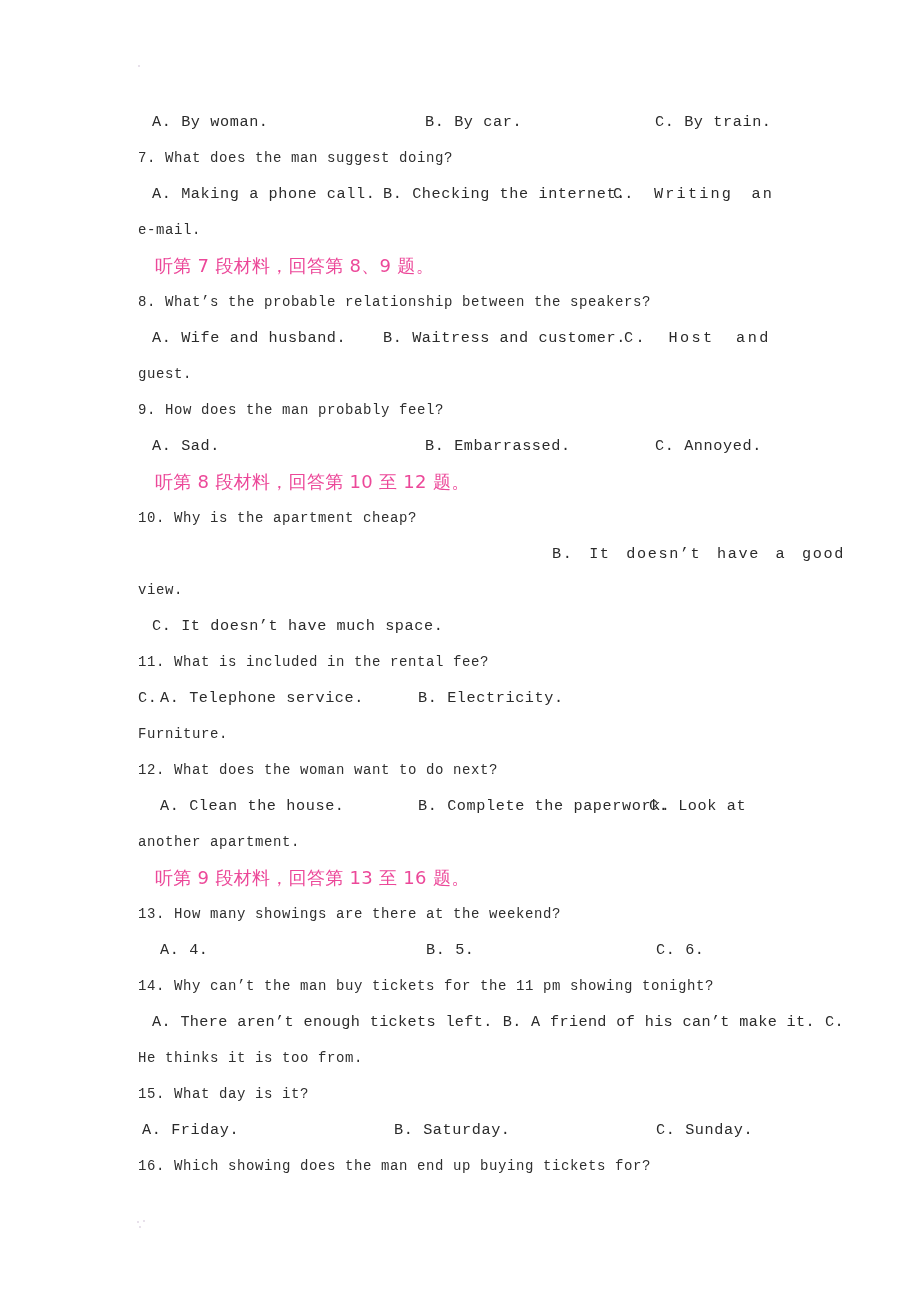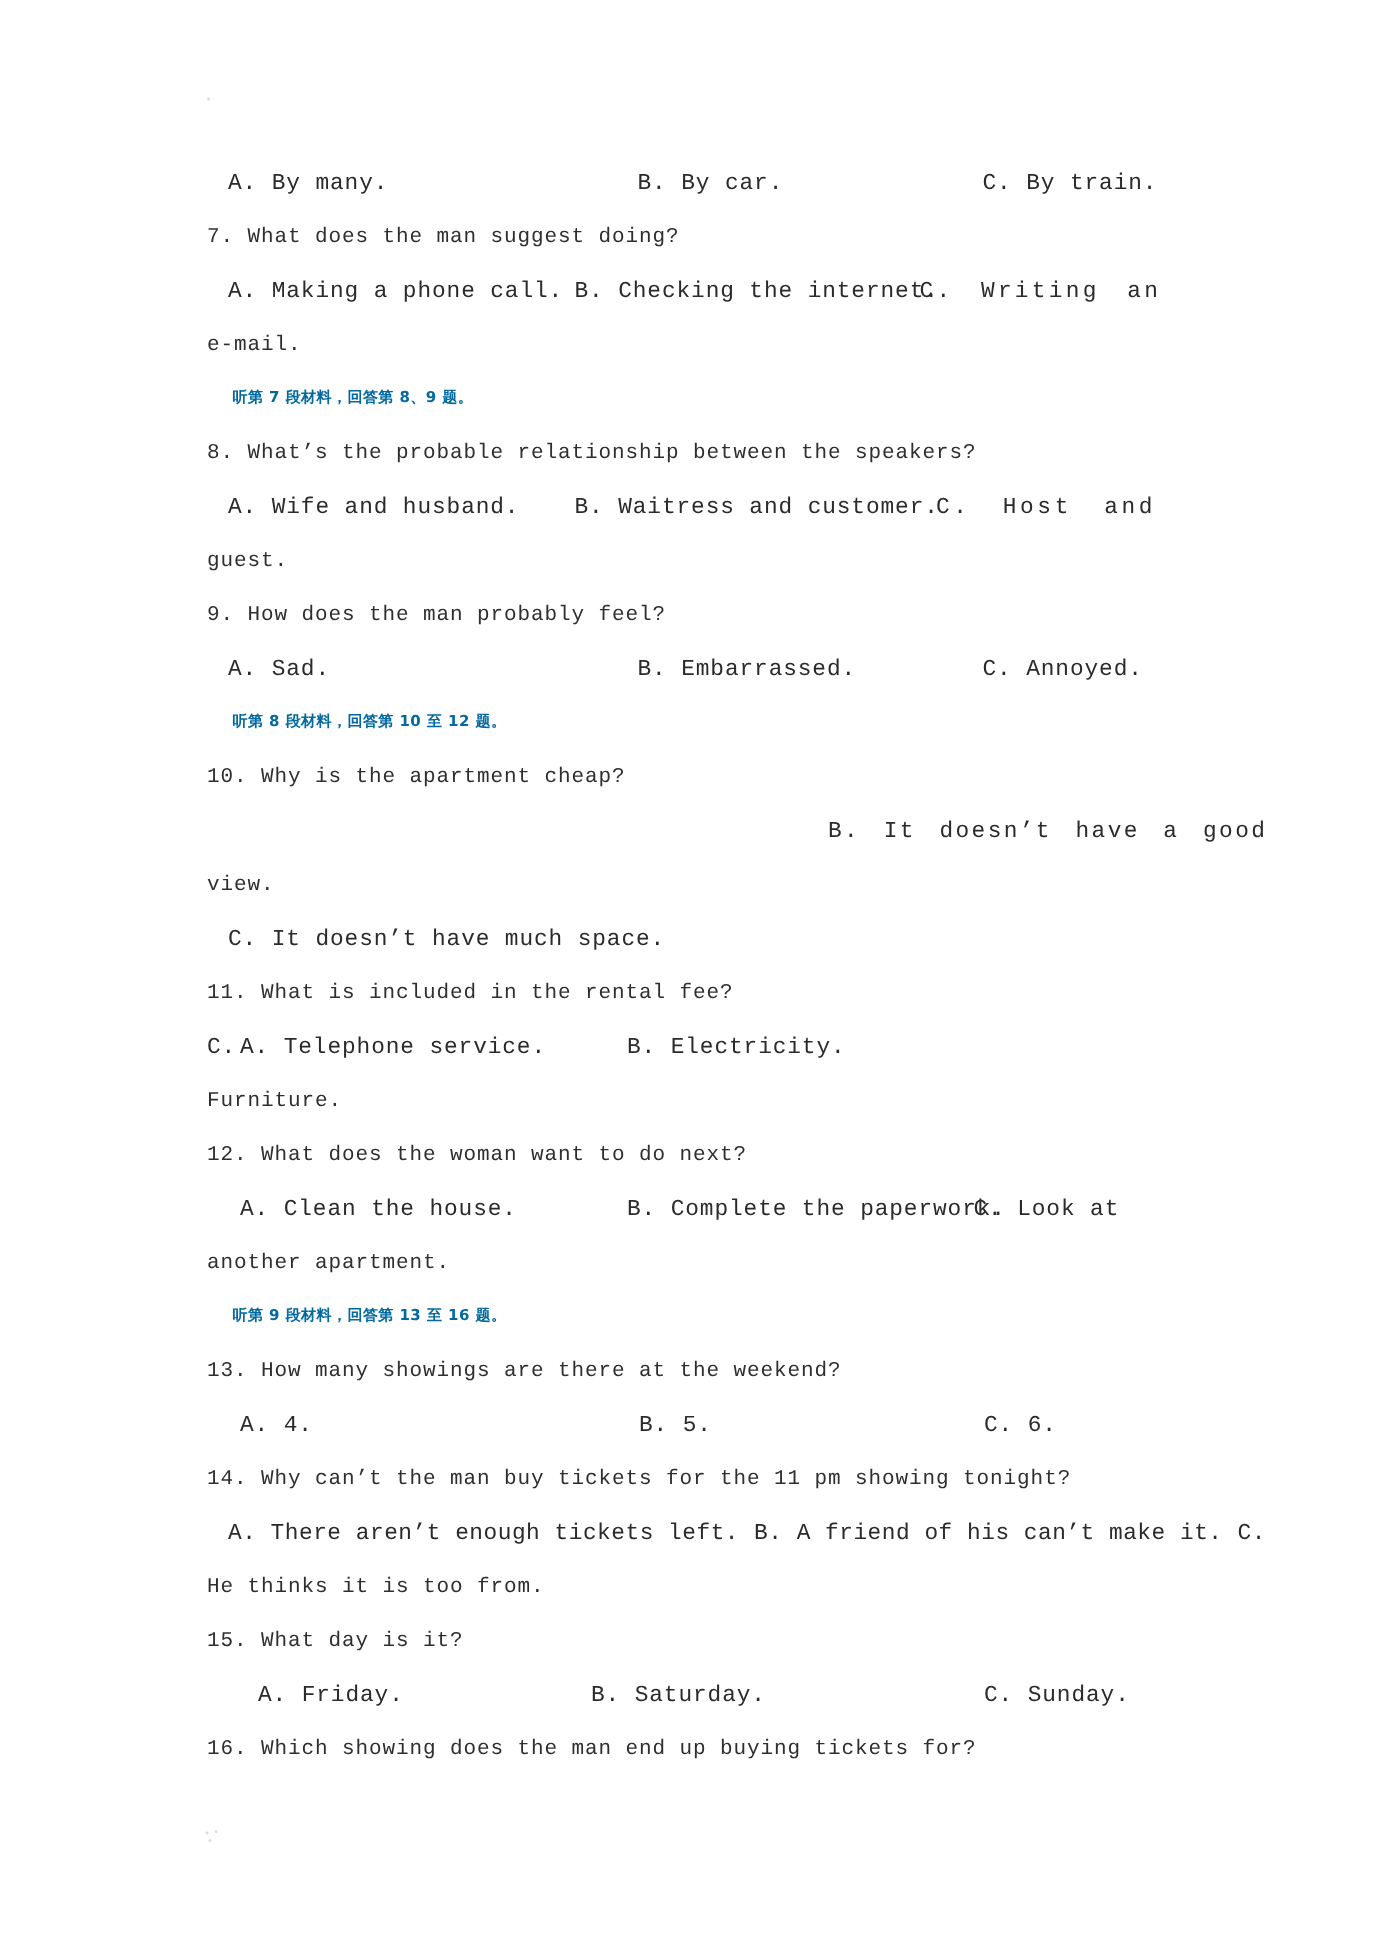--- a/index.html
+++ b/index.html
@@ -49,27 +49,26 @@
 
   
   .cont-line {
     padding-left: 0;
   }
 
   
   .cn-line {
     height: 36px;
     line-height: 36px;
-    font-size: 10px;
+    font-size: 18px;
     padding-left: 17px;
     white-space: nowrap;
     font-family: "DejaVu Sans", "Liberation Sans", sans-serif;
-    color: #0369a1;
+    color: #ec4899;
     letter-spacing: 0.3px;
-    font-weight: bold;
   }
 
   
   .opt-row {
     height: 36px;
     line-height: 36px;
     font-size: 15.2px;
     letter-spacing: 0.6px;
     position: relative;
     white-space: nowrap;
@@ -129,21 +128,21 @@
 <div class="page">
 
   <span class="speck" style="left:138px;top:65px;width:2px;height:2px;"></span>
   <span class="speck" style="left:137px;top:1221px;width:2px;height:2px;"></span>
   <span class="speck" style="left:143px;top:1220px;width:2px;height:2px;"></span>
   <span class="speck" style="left:139px;top:1226px;width:2px;height:2px;"></span>
 
   <div class="content">
 
     <div class="opt-row tabs-wide">
-      <span class="opt opt-a">A. By many.</span>
+      <span class="opt opt-a">A. By woman.</span>
       <span class="opt opt-b">B. By car.</span>
       <span class="opt opt-c">C. By train.</span>
     </div>
 
     <div class="line q-line">7. What does the man suggest doing?</div>
     <div class="opt-row tabs-mid">
       <span class="opt opt-b">B. Checking the internet.</span>
       <span class="opt opt-a">A. Making a phone call.</span>
       <span class="opt opt-c spread" style="left:475px;">C.  Writing  an</span>
     </div>
@@ -203,21 +202,21 @@
     </div>
 
     <div class="line q-line">14. Why can’t the man buy tickets for the 11 pm showing tonight?</div>
     <div class="just-line">
       <span>A. There aren’t enough tickets left.</span><span class="gap"></span><span>B. A friend of his can’t make it.</span><span class="gap"></span><span>C.</span>
     </div>
     <div class="line cont-line">He thinks it is too from.</div>
 
     <div class="line q-line">15. What day is it?</div>
     <div class="opt-row">
-      <span class="opt opt-a" style="left:34px;">A. Friday.</span>
+      <span class="opt opt-a" style="left:4px;">A. Friday.</span>
       <span class="opt" style="left:256px;">B. Saturday.</span>
       <span class="opt" style="left:518px;">C. Sunday.</span>
     </div>
 
     <div class="line q-line">16. Which showing does the man end up buying tickets for?</div>
 
   </div>
 </div>
 
 </body></html>

